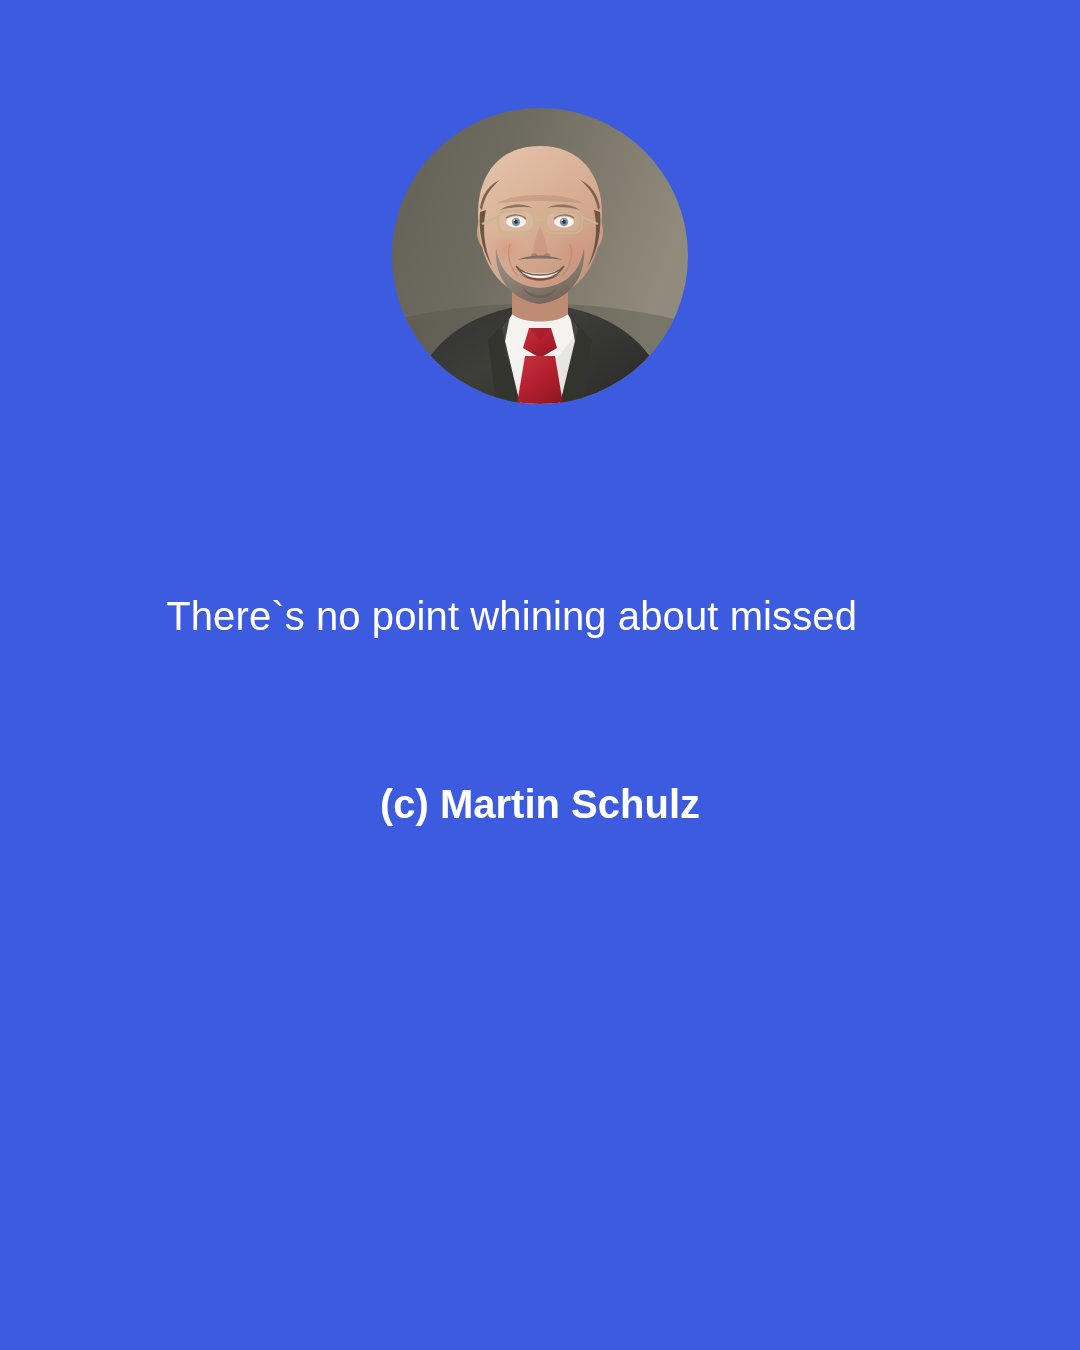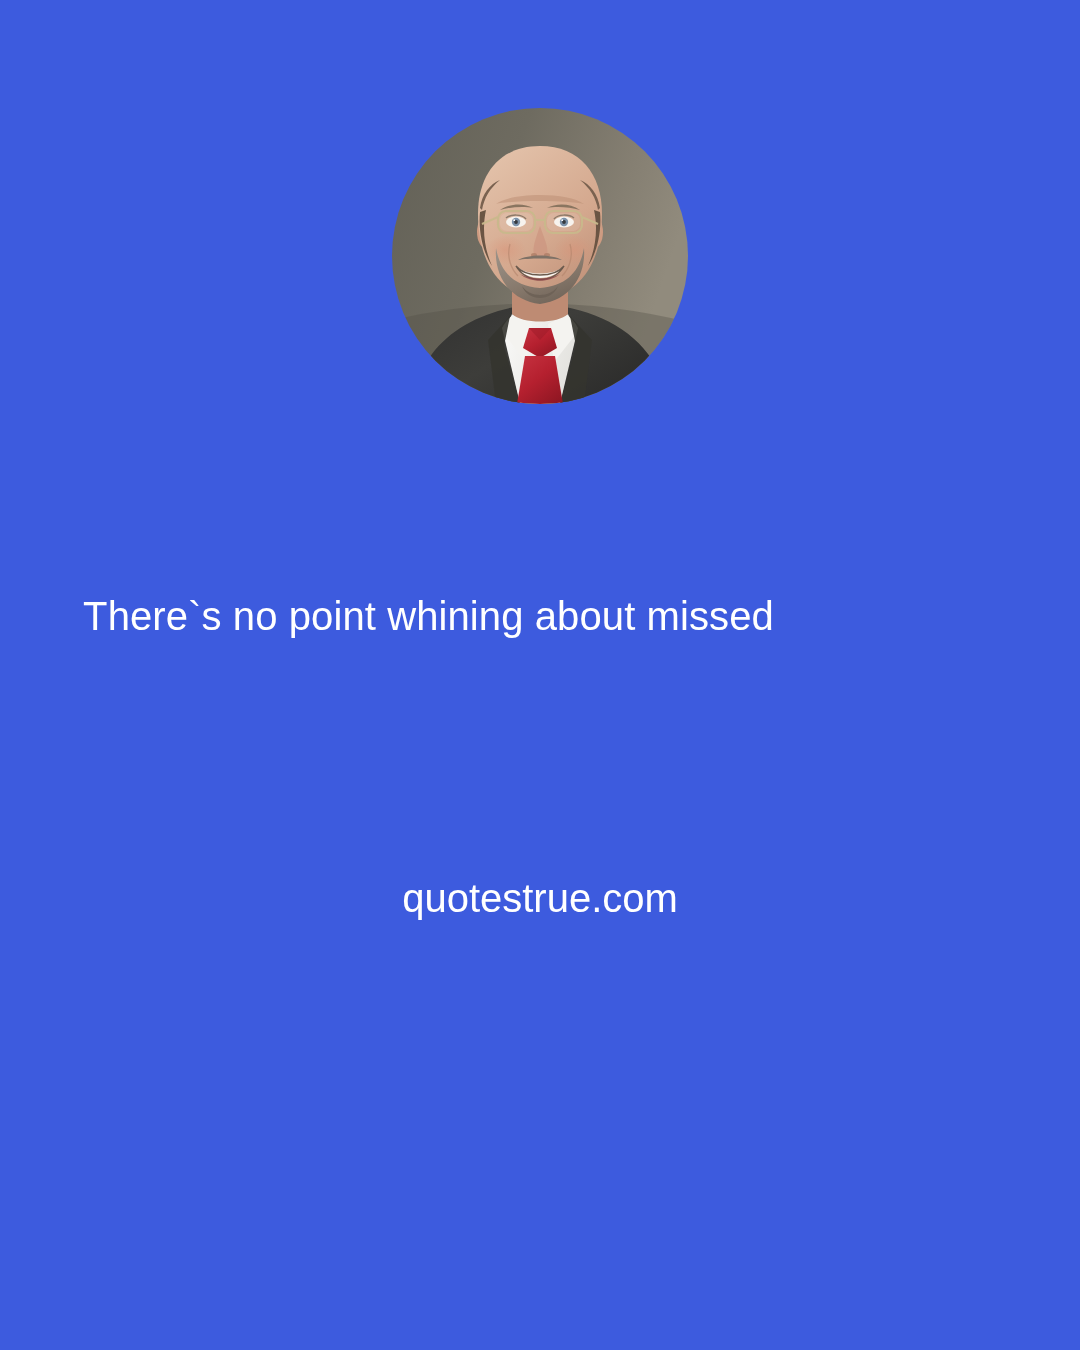--- a/index.html
+++ b/index.html
@@ -29,21 +29,21 @@
     overflow: hidden;
   }
   .avatar svg { display: block; width: 296px; height: 296px; }
 
   
   .quote-block {
     position: absolute;
     left: 0;
     top: 568px;
     width: 857px;
-    text-align: center;
+    text-align: right;
   }
   .quote-line {
     color: #ffffff;
     font-size: 40px;
     font-weight: 400;
     line-height: 97px;
     letter-spacing: 0.1px;
     white-space: nowrap;
   }
   .author {
@@ -211,16 +211,16 @@
 
       <path d="M118 136 C 114 150, 120 162, 126 168" stroke="#B3836B" stroke-width="1.3" fill="none" opacity="0.6"></path>
       <path d="M178 136 C 182 150, 176 162, 170 168" stroke="#B3836B" stroke-width="1.3" fill="none" opacity="0.6"></path>
     </svg>
   </div>
 
   <div class="quote-block">
     <div class="quote-line">There`s no point whining about missed</div>
   </div>
 
-
-  <div class="site">quotestrue.com</div>
+  <div class="author">(c) Martin Schulz</div>
+
 
 </div>
 
 </body></html>

